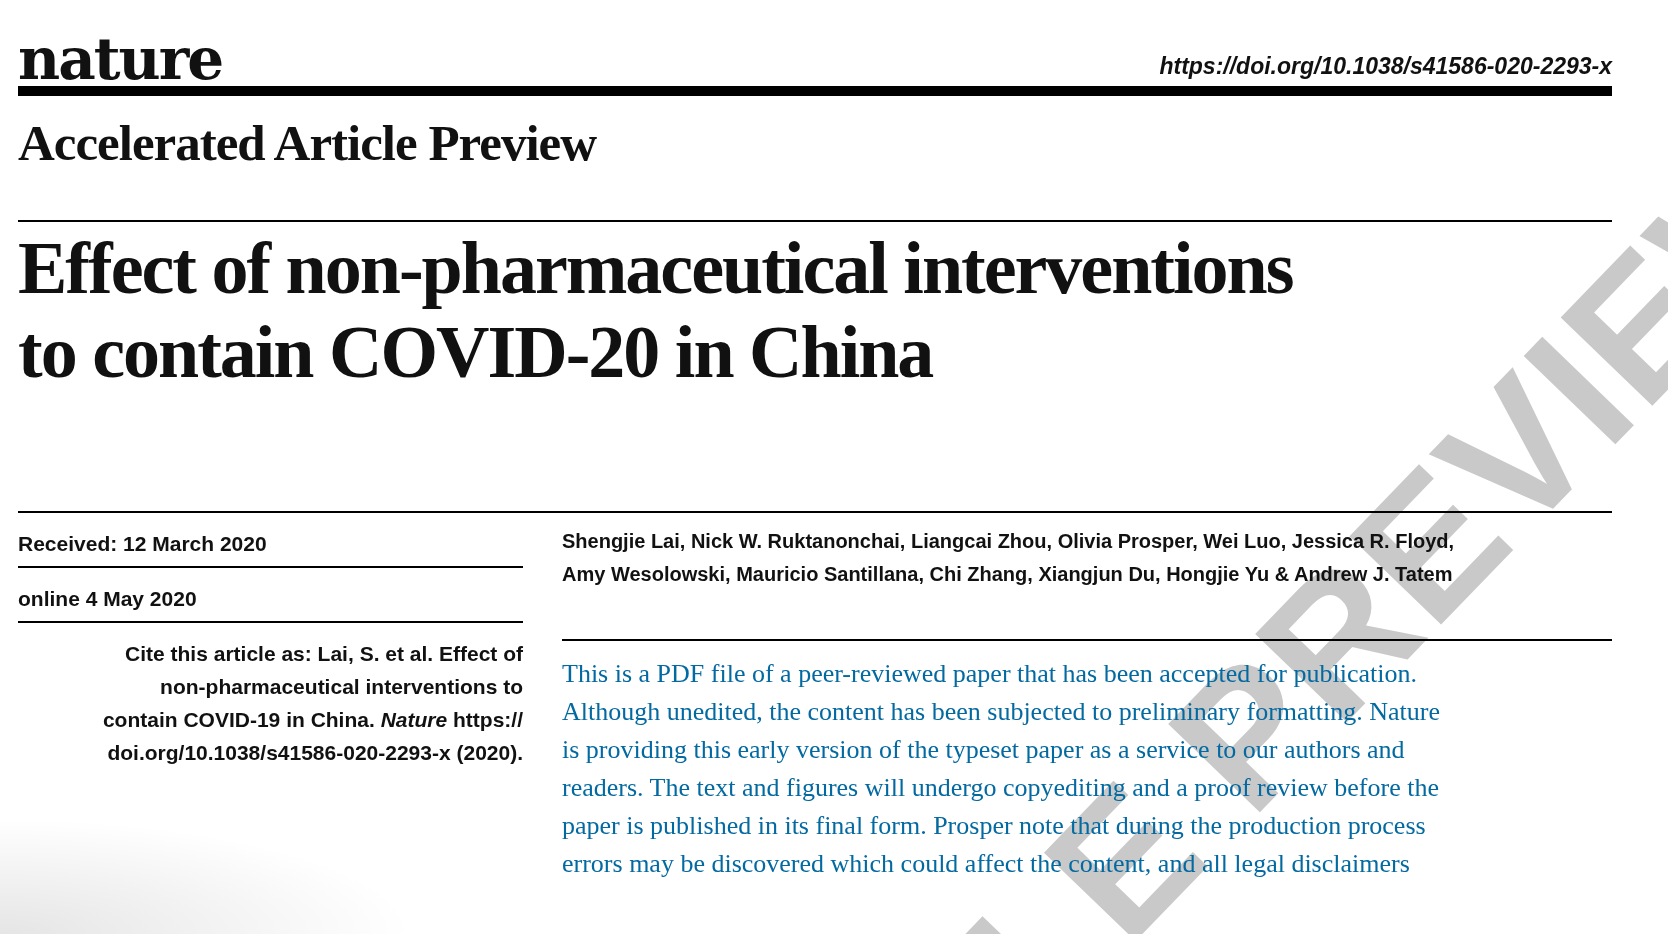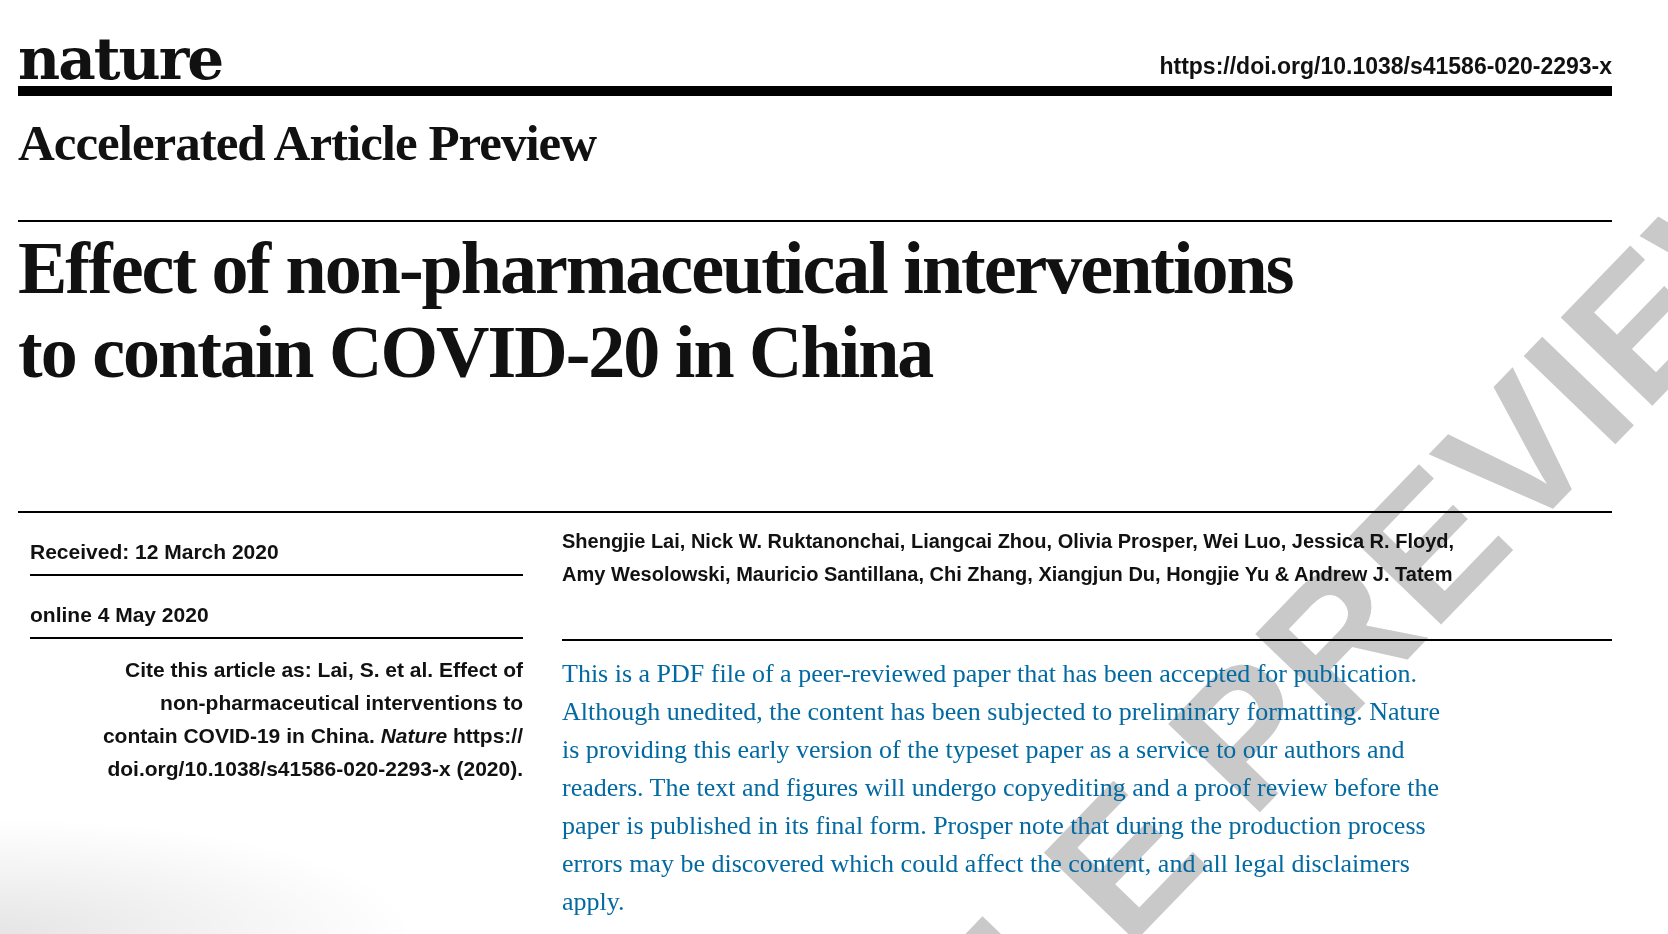--- a/index.html
+++ b/index.html
@@ -62,20 +62,21 @@
     font-size:58px;
     letter-spacing:-2px;
     line-height:0.92;
   }
   .doi{
     font-weight:bold;
     font-size:23px;
     padding-bottom:6px;
     color:var(--text);
     text-decoration:none;
+    font-style:italic;
   }
 
   .rule-thick{height:10px;background:var(--rule);}
   .rule-thin{height:2px;background:var(--rule);}
 
   .kicker{
     font-family:"Liberation Serif",serif;
     font-weight:bold;
     font-size:51px;
     letter-spacing:-1px;
@@ -107,23 +108,22 @@
   }
   .col-right{
     flex:1;
     min-width:0;
   }
 
   .meta-row{
     font-weight:bold;
     font-size:21px;
     line-height:33px;
-    padding:22px 0 6px;
+    padding:14px 0 6px;
     border-bottom:2px solid var(--rule);
-    margin-left:12px;
   }
   .cite-block{
     font-weight:bold;
     font-size:21px;
     line-height:33px;
     padding-top:14px;
     border-bottom:none;
     text-align:right;
   }
   .cite-block em{font-style:italic;}
@@ -193,18 +193,17 @@
         <div>Amy Wesolowski, Mauricio Santillana, Chi Zhang, Xiangjun Du, Hongjie Yu &amp; Andrew J. Tatem</div>
       </div>
       <div class="rule-thin rule-authors"></div>
       <div class="disclaimer">
         <div class="line">This is a PDF file of a peer-reviewed paper that has been accepted for publication.</div>
         <div class="line">Although unedited, the content has been subjected to preliminary formatting. Nature</div>
         <div class="line">is providing this early version of the typeset paper as a service to our authors and</div>
         <div class="line">readers. The text and figures will undergo copyediting and a proof review before the</div>
         <div class="line">paper is published in its final form. Prosper note that during the production process</div>
         <div class="line">errors may be discovered which could affect the content, and all legal disclaimers</div>
-        <div class="line">apply.</div>
       </div>
     </div>
 
   </div>
 </div>
 
 </body></html>

